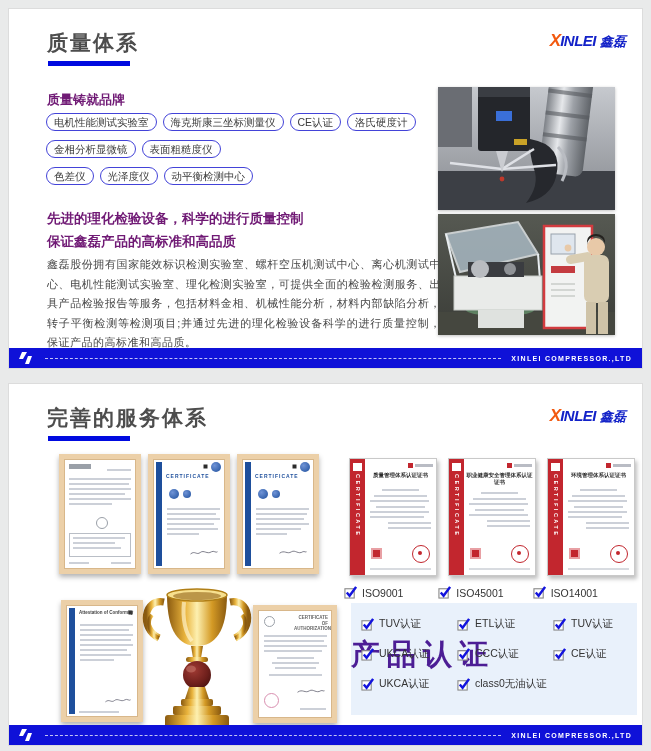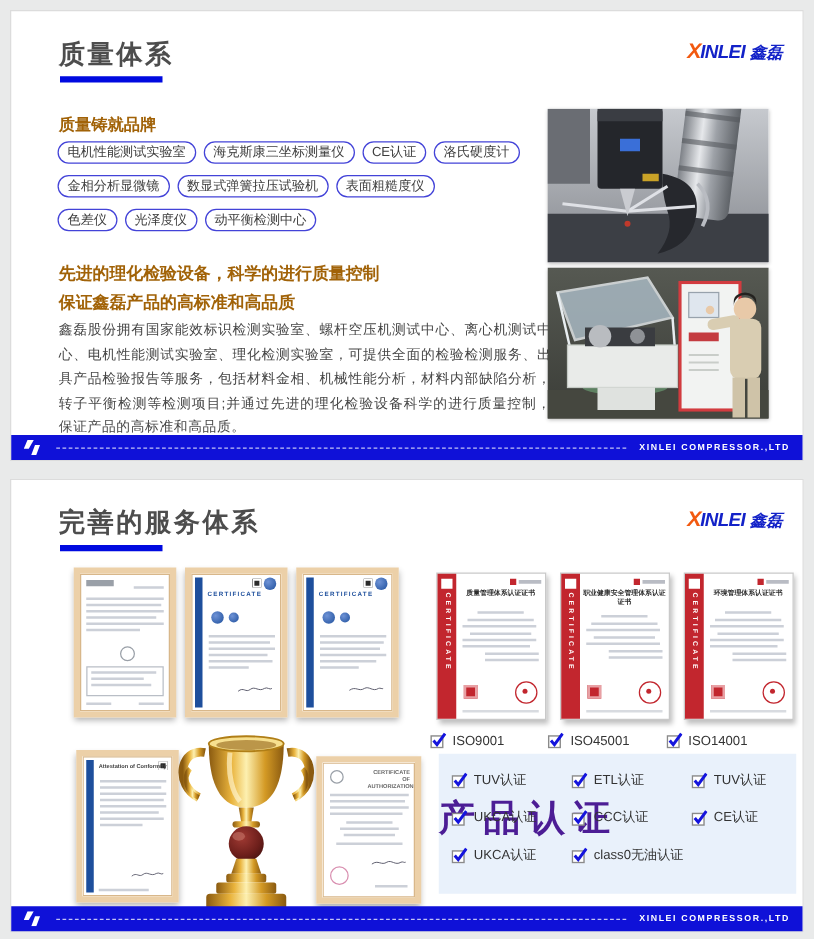--- a/index.html
+++ b/index.html
@@ -14,21 +14,21 @@
 
   .slide-title{position:absolute;left:38px;top:20px;font-size:21px;font-weight:bold;color:#4d4d4d;letter-spacing:2px}
   .title-underline{position:absolute;left:39px;top:52px;width:82px;height:5px;background:#000ae0}
 
   .logo{position:absolute;right:16px;top:22px;font-style:italic;font-weight:bold;white-space:nowrap}
   .logo .lx{color:#f2590f;font-size:17px;letter-spacing:-1px}
   .logo .len{color:#1322c8;font-size:15px;letter-spacing:-0.5px}
   .logo .lcn{color:#1322c8;font-size:13px;margin-left:4px}
 
   
-  .h-orange{color:#a16207;font-weight:bold;font-size:13px}
+  .h-orange{color:#701a75;font-weight:bold;font-size:13px}
   #s1-h1{position:absolute;left:38px;top:82px}
   #pill-rows{position:absolute;left:37px;top:104px;display:flex;flex-direction:column;gap:9px}
   .pill-row{display:flex;gap:6px}
   .pill{border:1px solid #4343d8;border-radius:10px;padding:1px 7px;font-size:10.5px;color:#3c3c3c;white-space:nowrap;line-height:14px}
   #s1-h2{position:absolute;left:38px;top:198px;font-size:13.5px;line-height:23px}
   #s1-para{position:absolute;left:38px;top:246px;width:394px;font-size:11px;line-height:19.5px;color:#464646;text-align:justify;letter-spacing:0.5px}
 
   .photo{position:absolute;left:429px;width:177px;box-shadow:0 1px 3px rgba(0,0,0,.25);font-size:0}
   #photo1{top:78px;height:123px}
   #photo2{top:205px;height:121px}
@@ -102,21 +102,20 @@
 
   <div id="pill-rows">
     <div class="pill-row">
       <span class="pill">电机性能测试实验室</span>
       <span class="pill">海克斯康三坐标测量仪</span>
       <span class="pill">CE认证</span>
       <span class="pill">洛氏硬度计</span>
     </div>
     <div class="pill-row">
       <span class="pill">金相分析显微镜</span>
-      <span class="pill">数显式弹簧拉压试验机</span>
       <span class="pill">表面粗糙度仪</span>
     </div>
     <div class="pill-row">
       <span class="pill">色差仪</span>
       <span class="pill">光泽度仪</span>
       <span class="pill">动平衡检测中心</span>
     </div>
   </div>
 
   <div class="h-orange" id="s1-h2">

